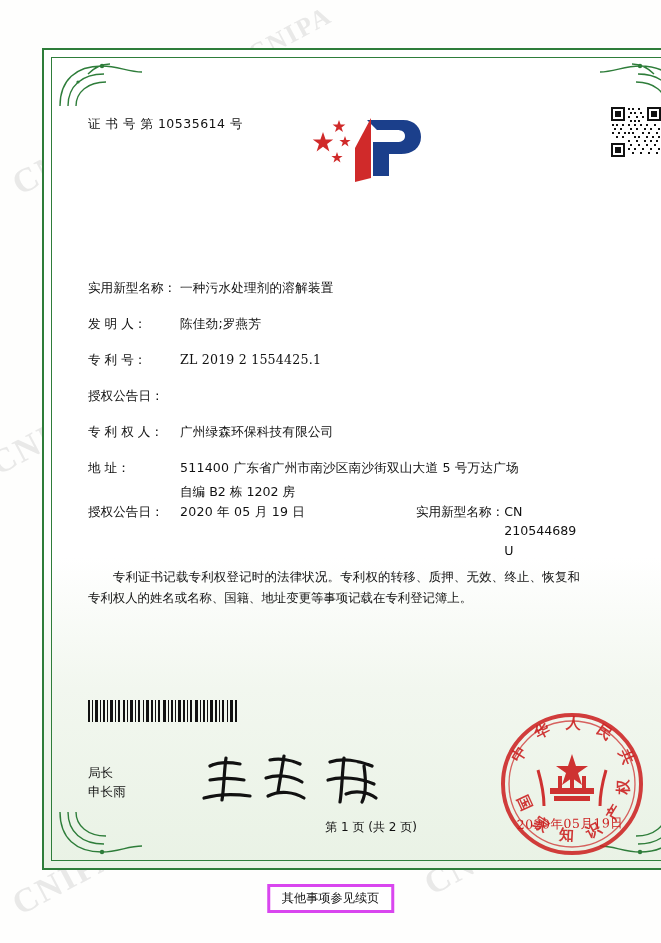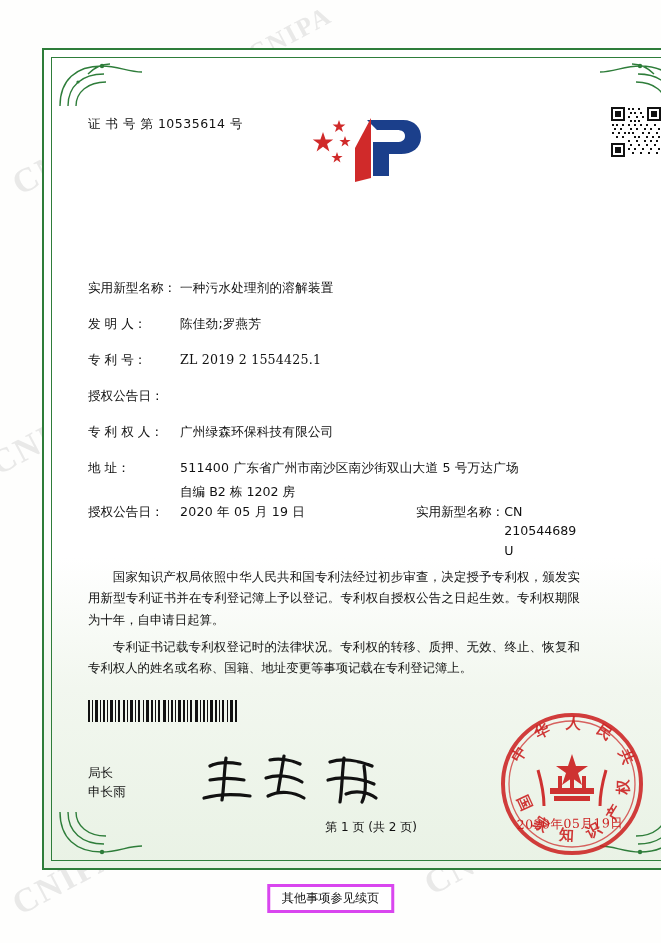--- a/index.html
+++ b/index.html
@@ -401,21 +401,20 @@
       <div class="addr-second">自编 B2 栋 1202 房</div>
       <div class="frow twocol">
         <span class="flabel">授权公告日：</span>
         <span class="fvalue">2020 年 05 月 19 日</span>
         <span class="fsecond-label">实用新型名称：</span>
         <span class="fsecond-value">CN 210544689 U</span>
       </div>
     </div>
 
     <div class="body-text">
-      <p>国家知识产权局依照中华人民共和国专利法经过初步审查，决定授予专利权，颁发实用新型专利证书并在专利登记簿上予以登记。专利权自授权公告之日起生效。专利权期限为十年，自申请日起算。</p>
       <p>专利证书记载专利权登记时的法律状况。专利权的转移、质押、无效、终止、恢复和专利权人的姓名或名称、国籍、地址变更等事项记载在专利登记簿上。</p>
     </div>
 
     <div class="barcode">
       <svg viewBox="0 0 152 22" shape-rendering="crispEdges">
         <g fill="#111">
           <rect x="0" y="0" width="2" height="22"></rect>
             <rect x="4" y="0" width="1" height="22"></rect>
           <rect x="7" y="0" width="3" height="22"></rect>
             <rect x="12" y="0" width="1" height="22"></rect>

